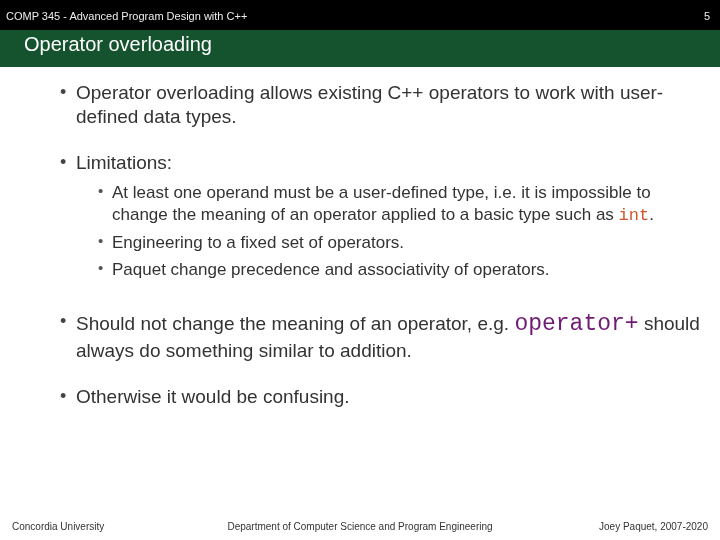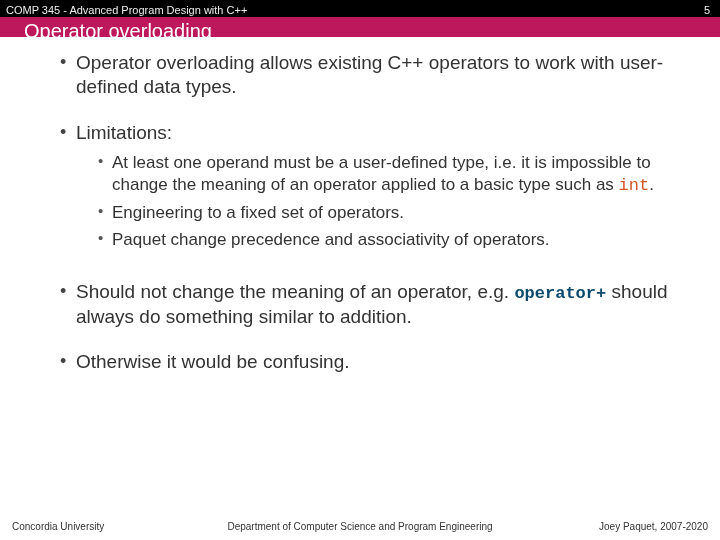--- a/index.html
+++ b/index.html
@@ -19,30 +19,30 @@
     box-sizing: border-box;
   }
   .top-bar {
     background: #000;
     color: #eee;
     font-size: 11px;
     display: flex;
     justify-content: space-between;
     align-items: center;
     padding: 2px 10px 0 6px;
-    height: 17px;
+    height: 30px;
     box-sizing: border-box;
   }
   .title-bar {
-    background: #be185d;
+    background: #14532d;
     color: #fff;
     font-size: 20px;
     font-weight: 300;
     padding: 3px 0 4px 24px;
-    height: 20px;
+    height: 37px;
     box-sizing: border-box;
   }
   .content {
     padding: 14px 20px 0 24px;
     font-size: 19px;
     color: #333;
     line-height: 1.25;
   }
   .content .lvl1 {
     margin: 0 0 28px 0;
@@ -80,23 +80,23 @@
     color: #555;
     font-size: 15px;
   }
   .code {
     font-family: Consolas, "Courier New", monospace;
     color: #d1562a;
     font-weight: normal;
   }
   .code-lg {
     font-family: Consolas, "Courier New", monospace;
-    color: #0c4a6e;
-    font-weight: bold;
-    font-size: 17px;
+    color: #701a75;
+    font-weight: normal;
+    font-size: 23px;
   }
   .footer {
     position: absolute;
     left: 0;
     bottom: 8px;
     width: 100%;
     display: flex;
     justify-content: space-between;
     font-size: 10px;
     color: #333;

